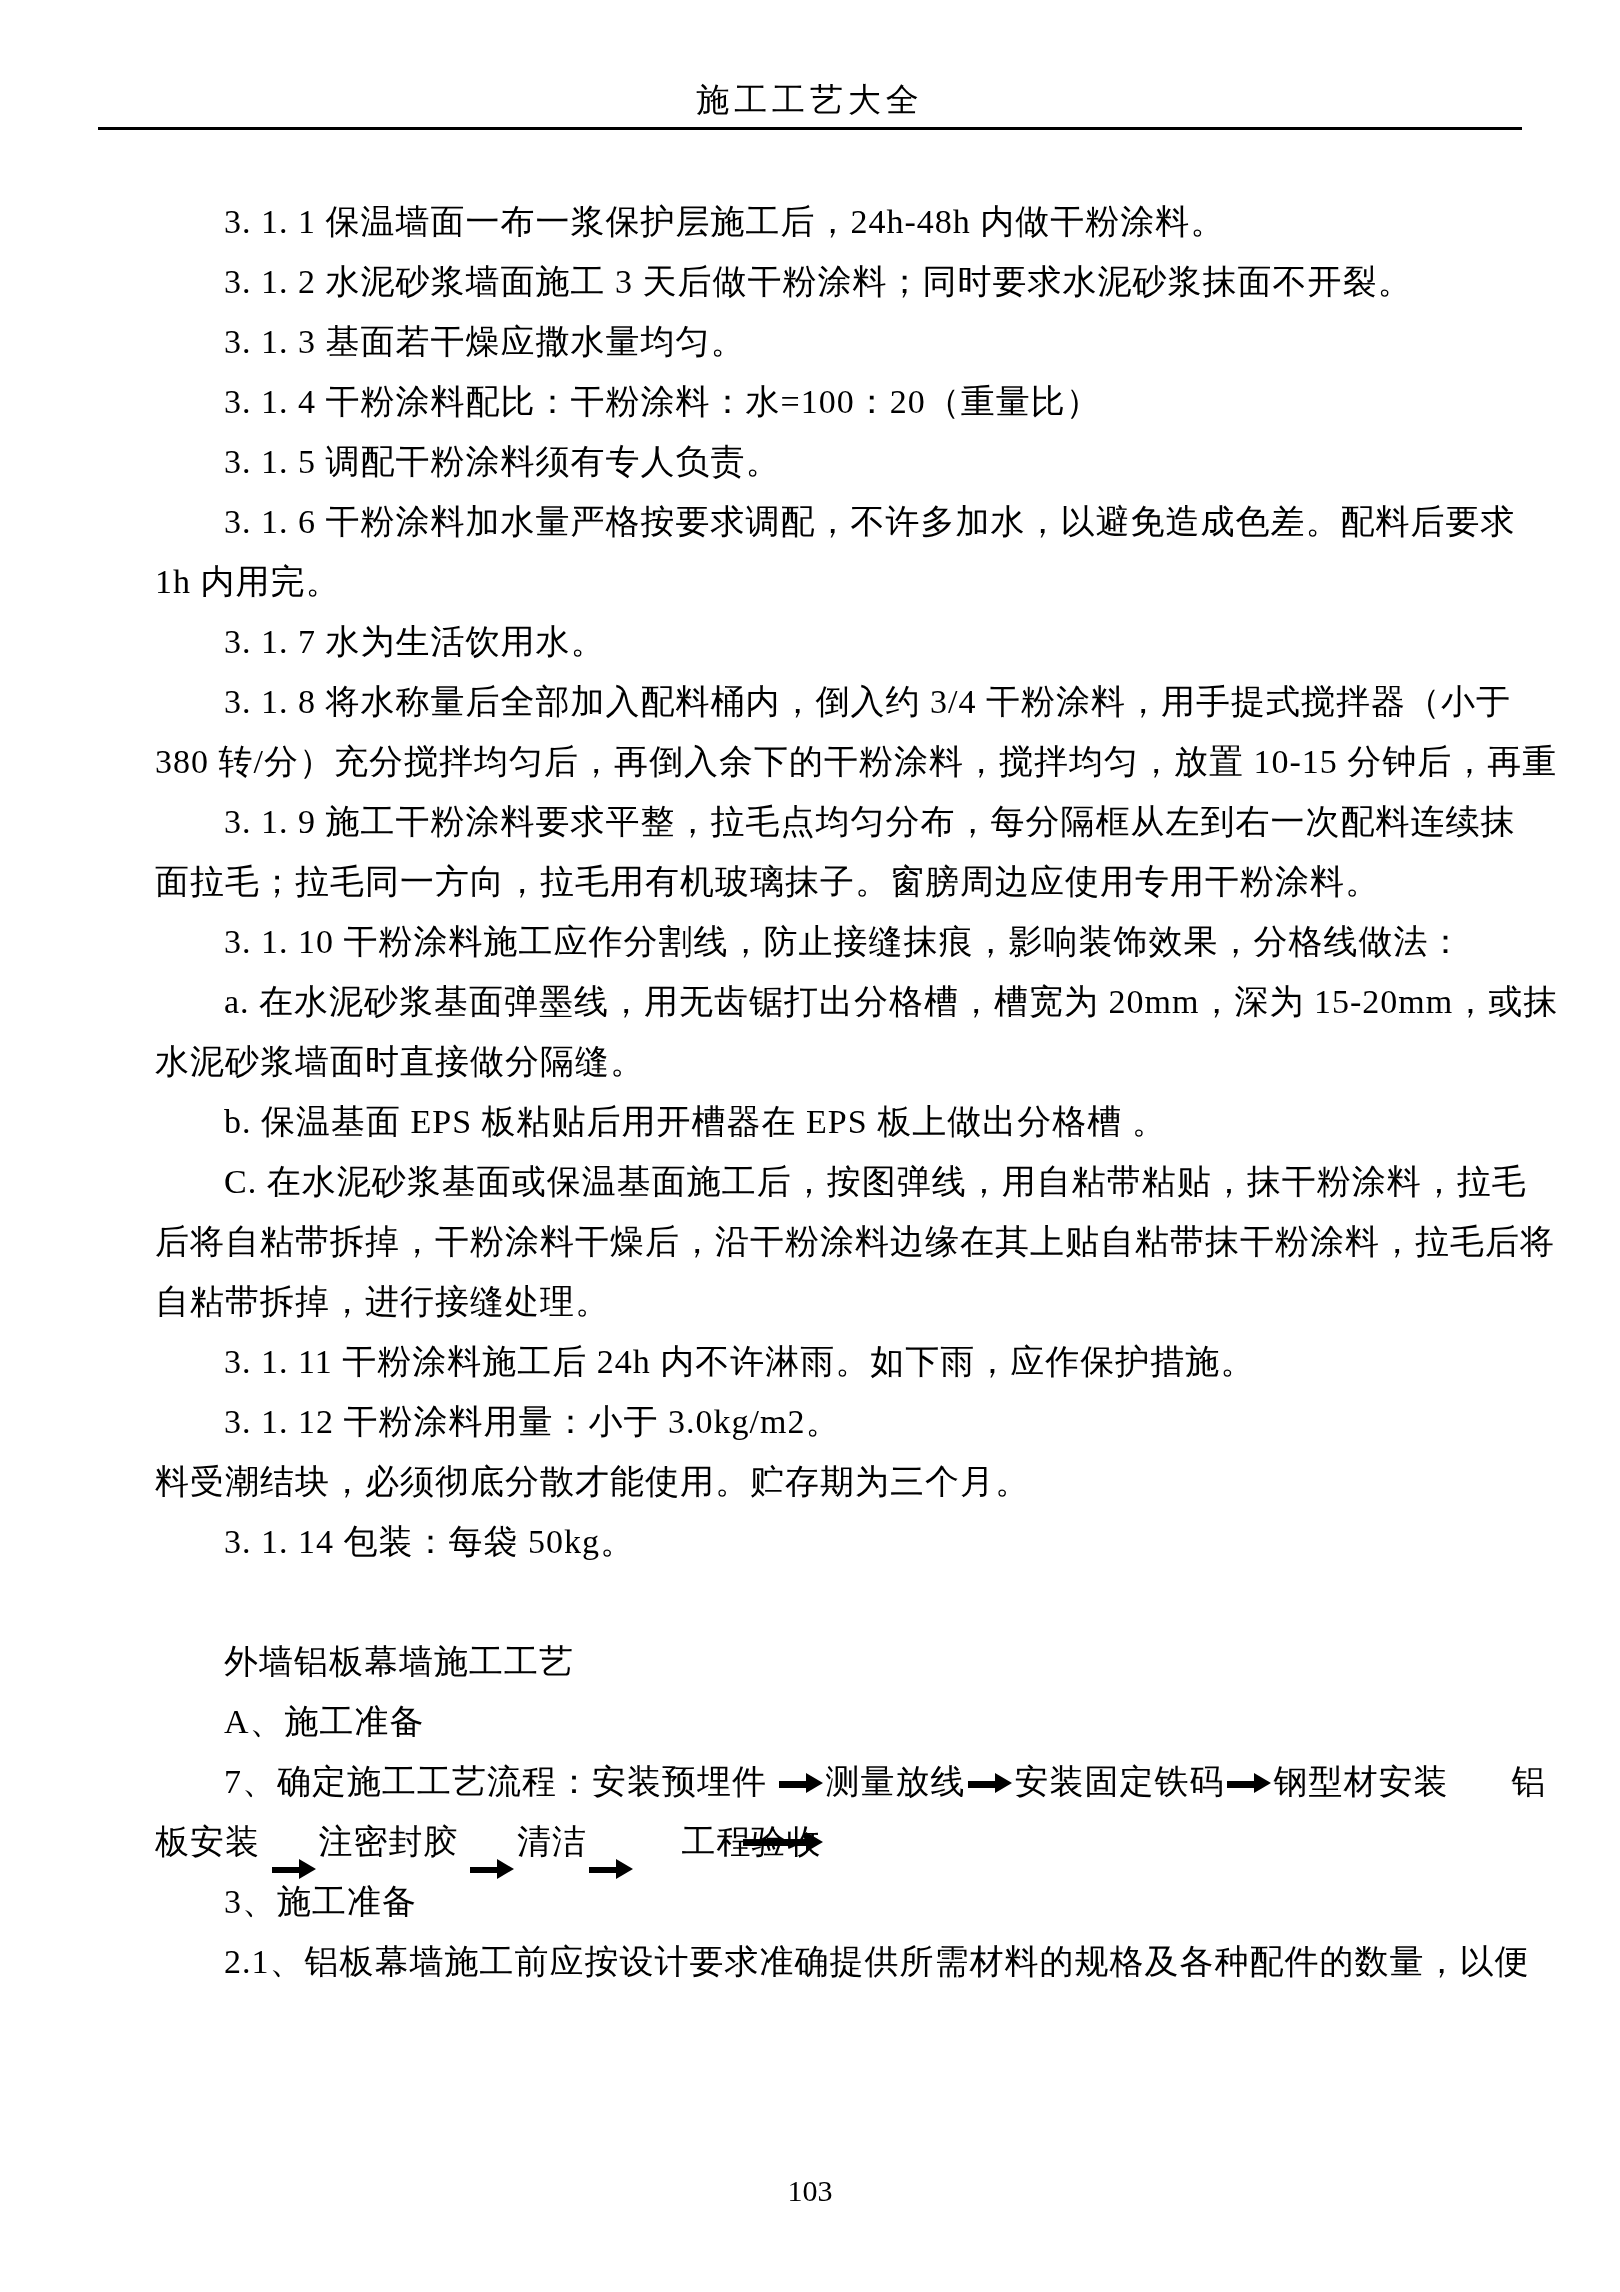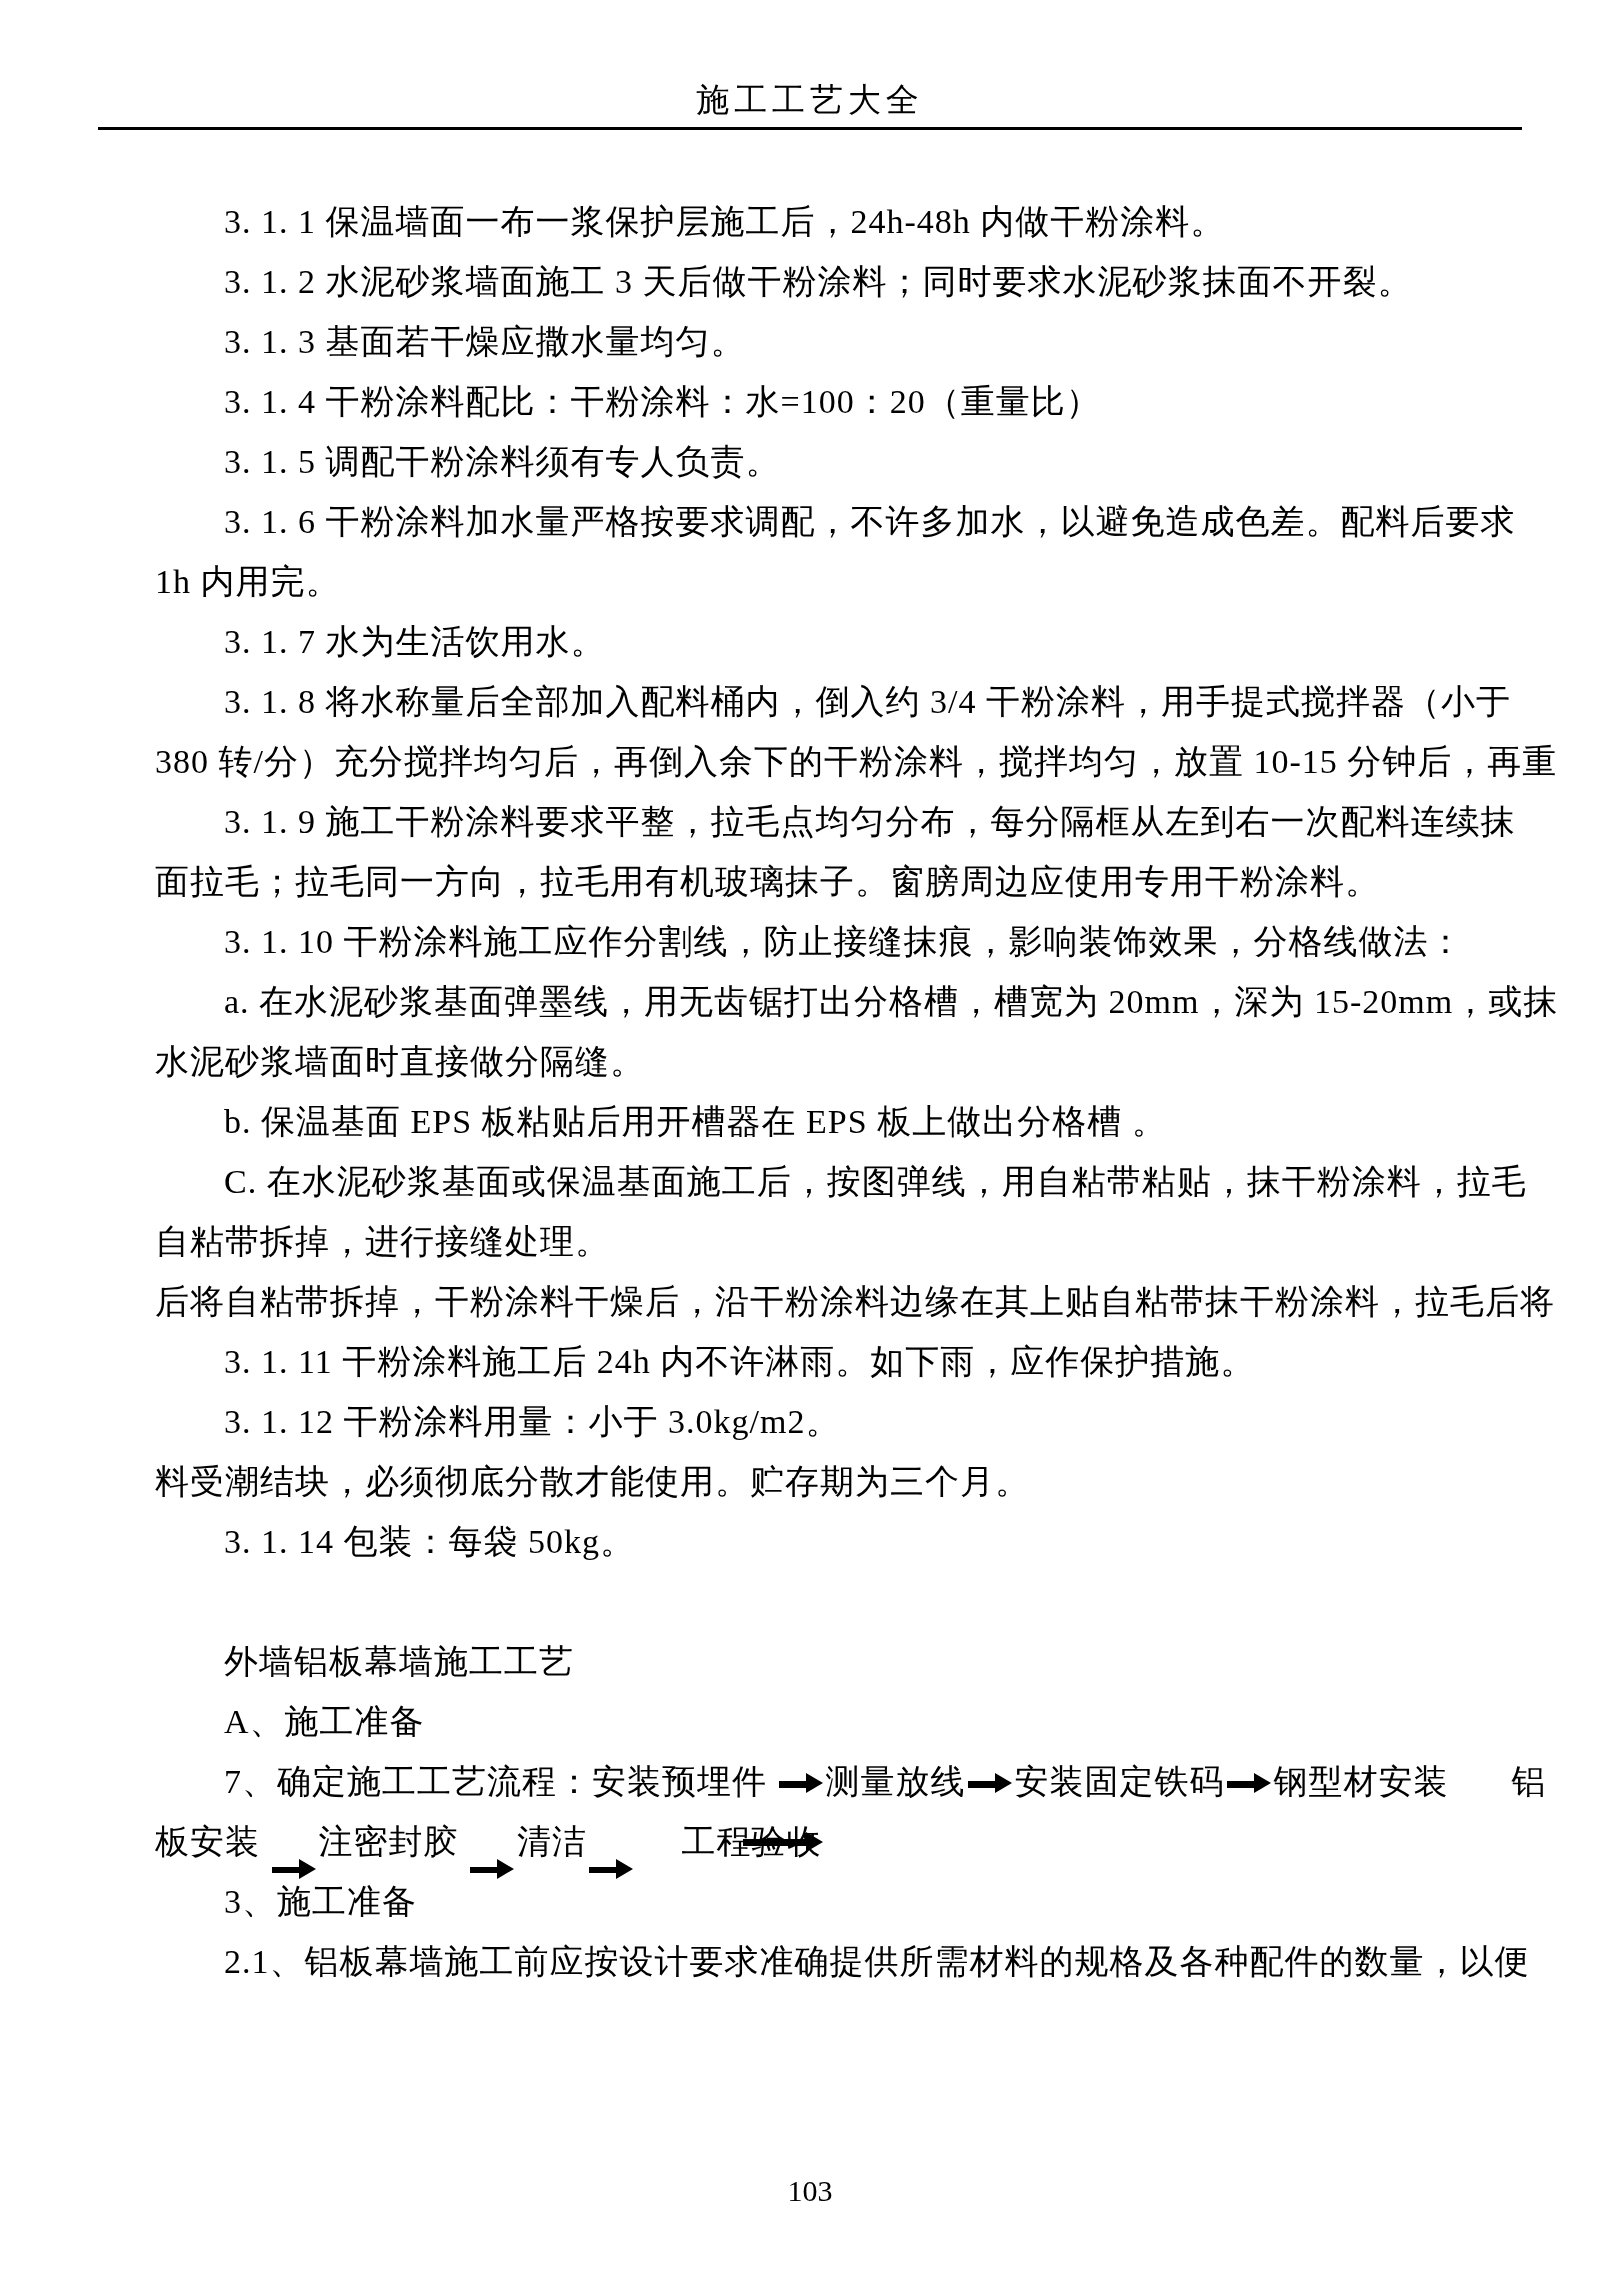--- a/index.html
+++ b/index.html
@@ -70,22 +70,22 @@
       <div class="line indent">3. 1. 7 水为生活饮用水。</div>
       <div class="line indent">3. 1. 8 将水称量后全部加入配料桶内，倒入约 3/4 干粉涂料，用手提式搅拌器（小于</div>
       <div class="line">380 转/分）充分搅拌均匀后，再倒入余下的干粉涂料，搅拌均匀，放置 10-15 分钟后，再重</div>
       <div class="line indent">3. 1. 9 施工干粉涂料要求平整，拉毛点均匀分布，每分隔框从左到右一次配料连续抹</div>
       <div class="line">面拉毛；拉毛同一方向，拉毛用有机玻璃抹子。窗膀周边应使用专用干粉涂料。</div>
       <div class="line indent">3. 1. 10 干粉涂料施工应作分割线，防止接缝抹痕，影响装饰效果，分格线做法：</div>
       <div class="line indent">a. 在水泥砂浆基面弹墨线，用无齿锯打出分格槽，槽宽为 20mm，深为 15-20mm，或抹</div>
       <div class="line">水泥砂浆墙面时直接做分隔缝。</div>
       <div class="line indent">b. 保温基面 EPS 板粘贴后用开槽器在 EPS 板上做出分格槽 。</div>
       <div class="line indent">C. 在水泥砂浆基面或保温基面施工后，按图弹线，用自粘带粘贴，抹干粉涂料，拉毛</div>
+      <div class="line">后将自粘带拆掉，干粉涂料干燥后，沿干粉涂料边缘在其上贴自粘带抹干粉涂料，拉毛后将</div>
       <div class="line">自粘带拆掉，进行接缝处理。</div>
-      <div class="line">后将自粘带拆掉，干粉涂料干燥后，沿干粉涂料边缘在其上贴自粘带抹干粉涂料，拉毛后将</div>
       <div class="line indent">3. 1. 11 干粉涂料施工后 24h 内不许淋雨。如下雨，应作保护措施。</div>
       <div class="line indent">3. 1. 12 干粉涂料用量：小于 3.0kg/m2。</div>
       <div class="line">料受潮结块，必须彻底分散才能使用。贮存期为三个月。</div>
       <div class="line indent">3. 1. 14 包装：每袋 50kg。</div>
       <div class="line"></div>
       <div class="line indent">外墙铝板幕墙施工工艺</div>
       <div class="line indent">A、施工准备</div>
       <div class="line indent"><span>7、确定施工工艺流程：安装预埋件 </span><span class="arr"></span><span>测量放线</span><span class="arr"></span><span>安装固定铁码</span><span class="arr"></span><span>钢型材安装</span><span class="gap"></span><span>铝</span></div>
       <div class="line"><span>板安装 </span><span class="arr low"></span><span>注密封胶 </span><span class="arr low"></span><span>清洁</span><span class="arr low"></span><span> </span><span class="overlap">工程验收<span class="arr over"></span></span></div>
       <div class="line indent">3、施工准备</div>

